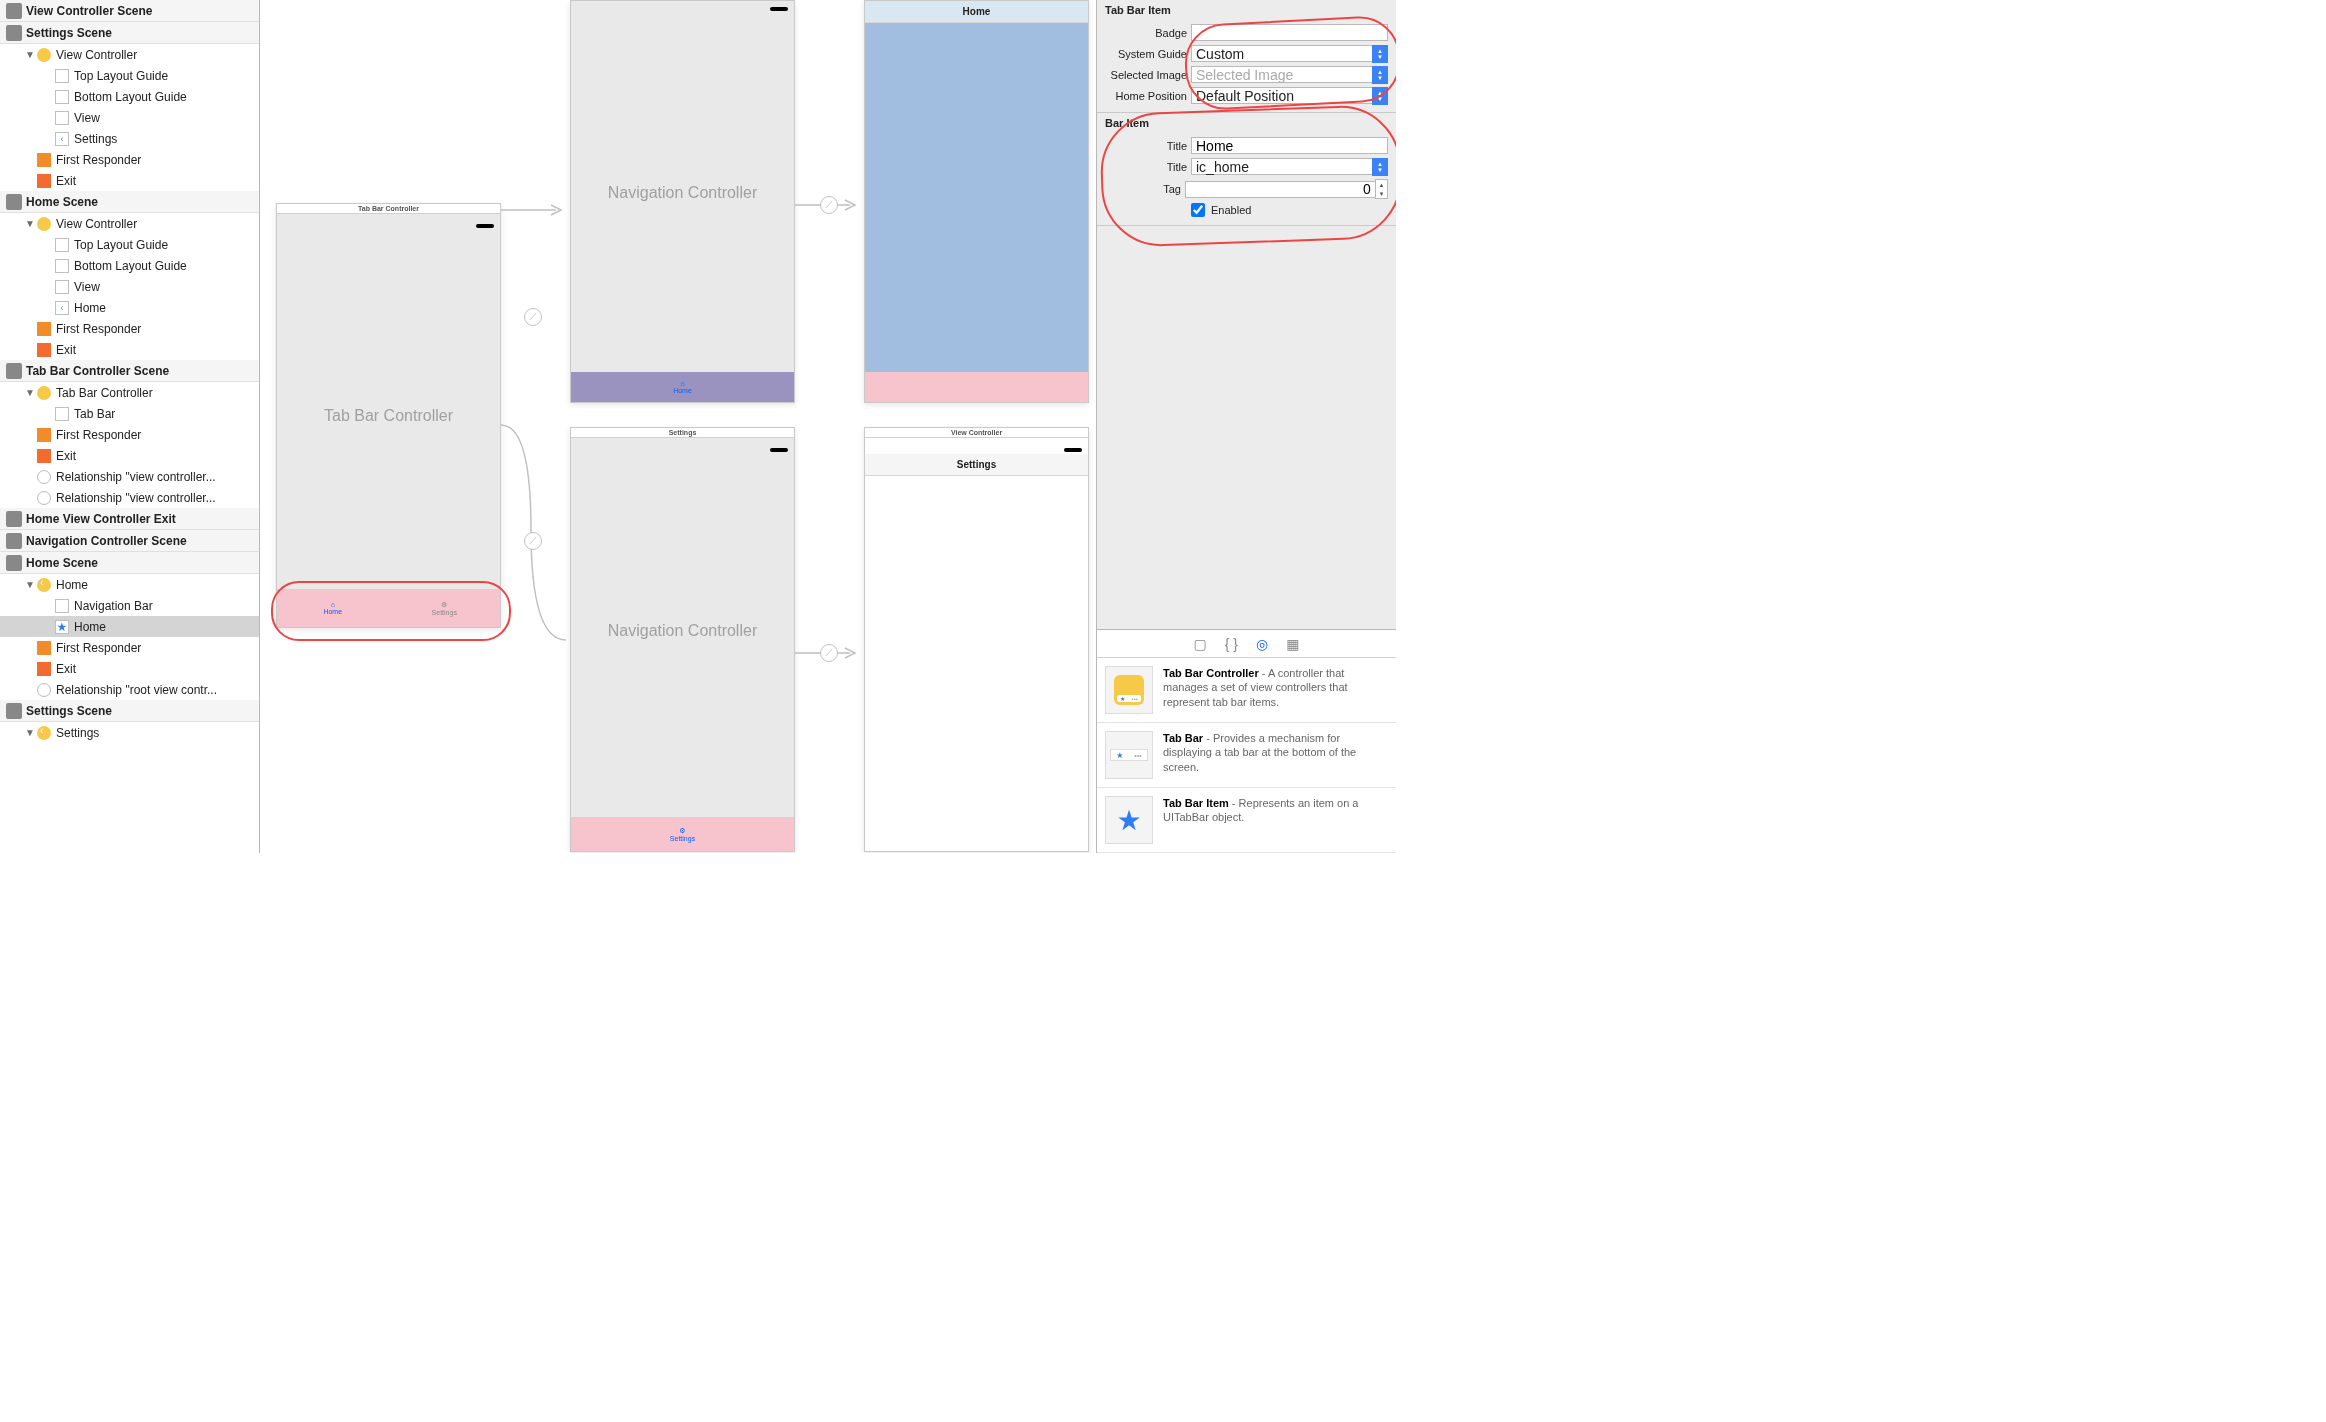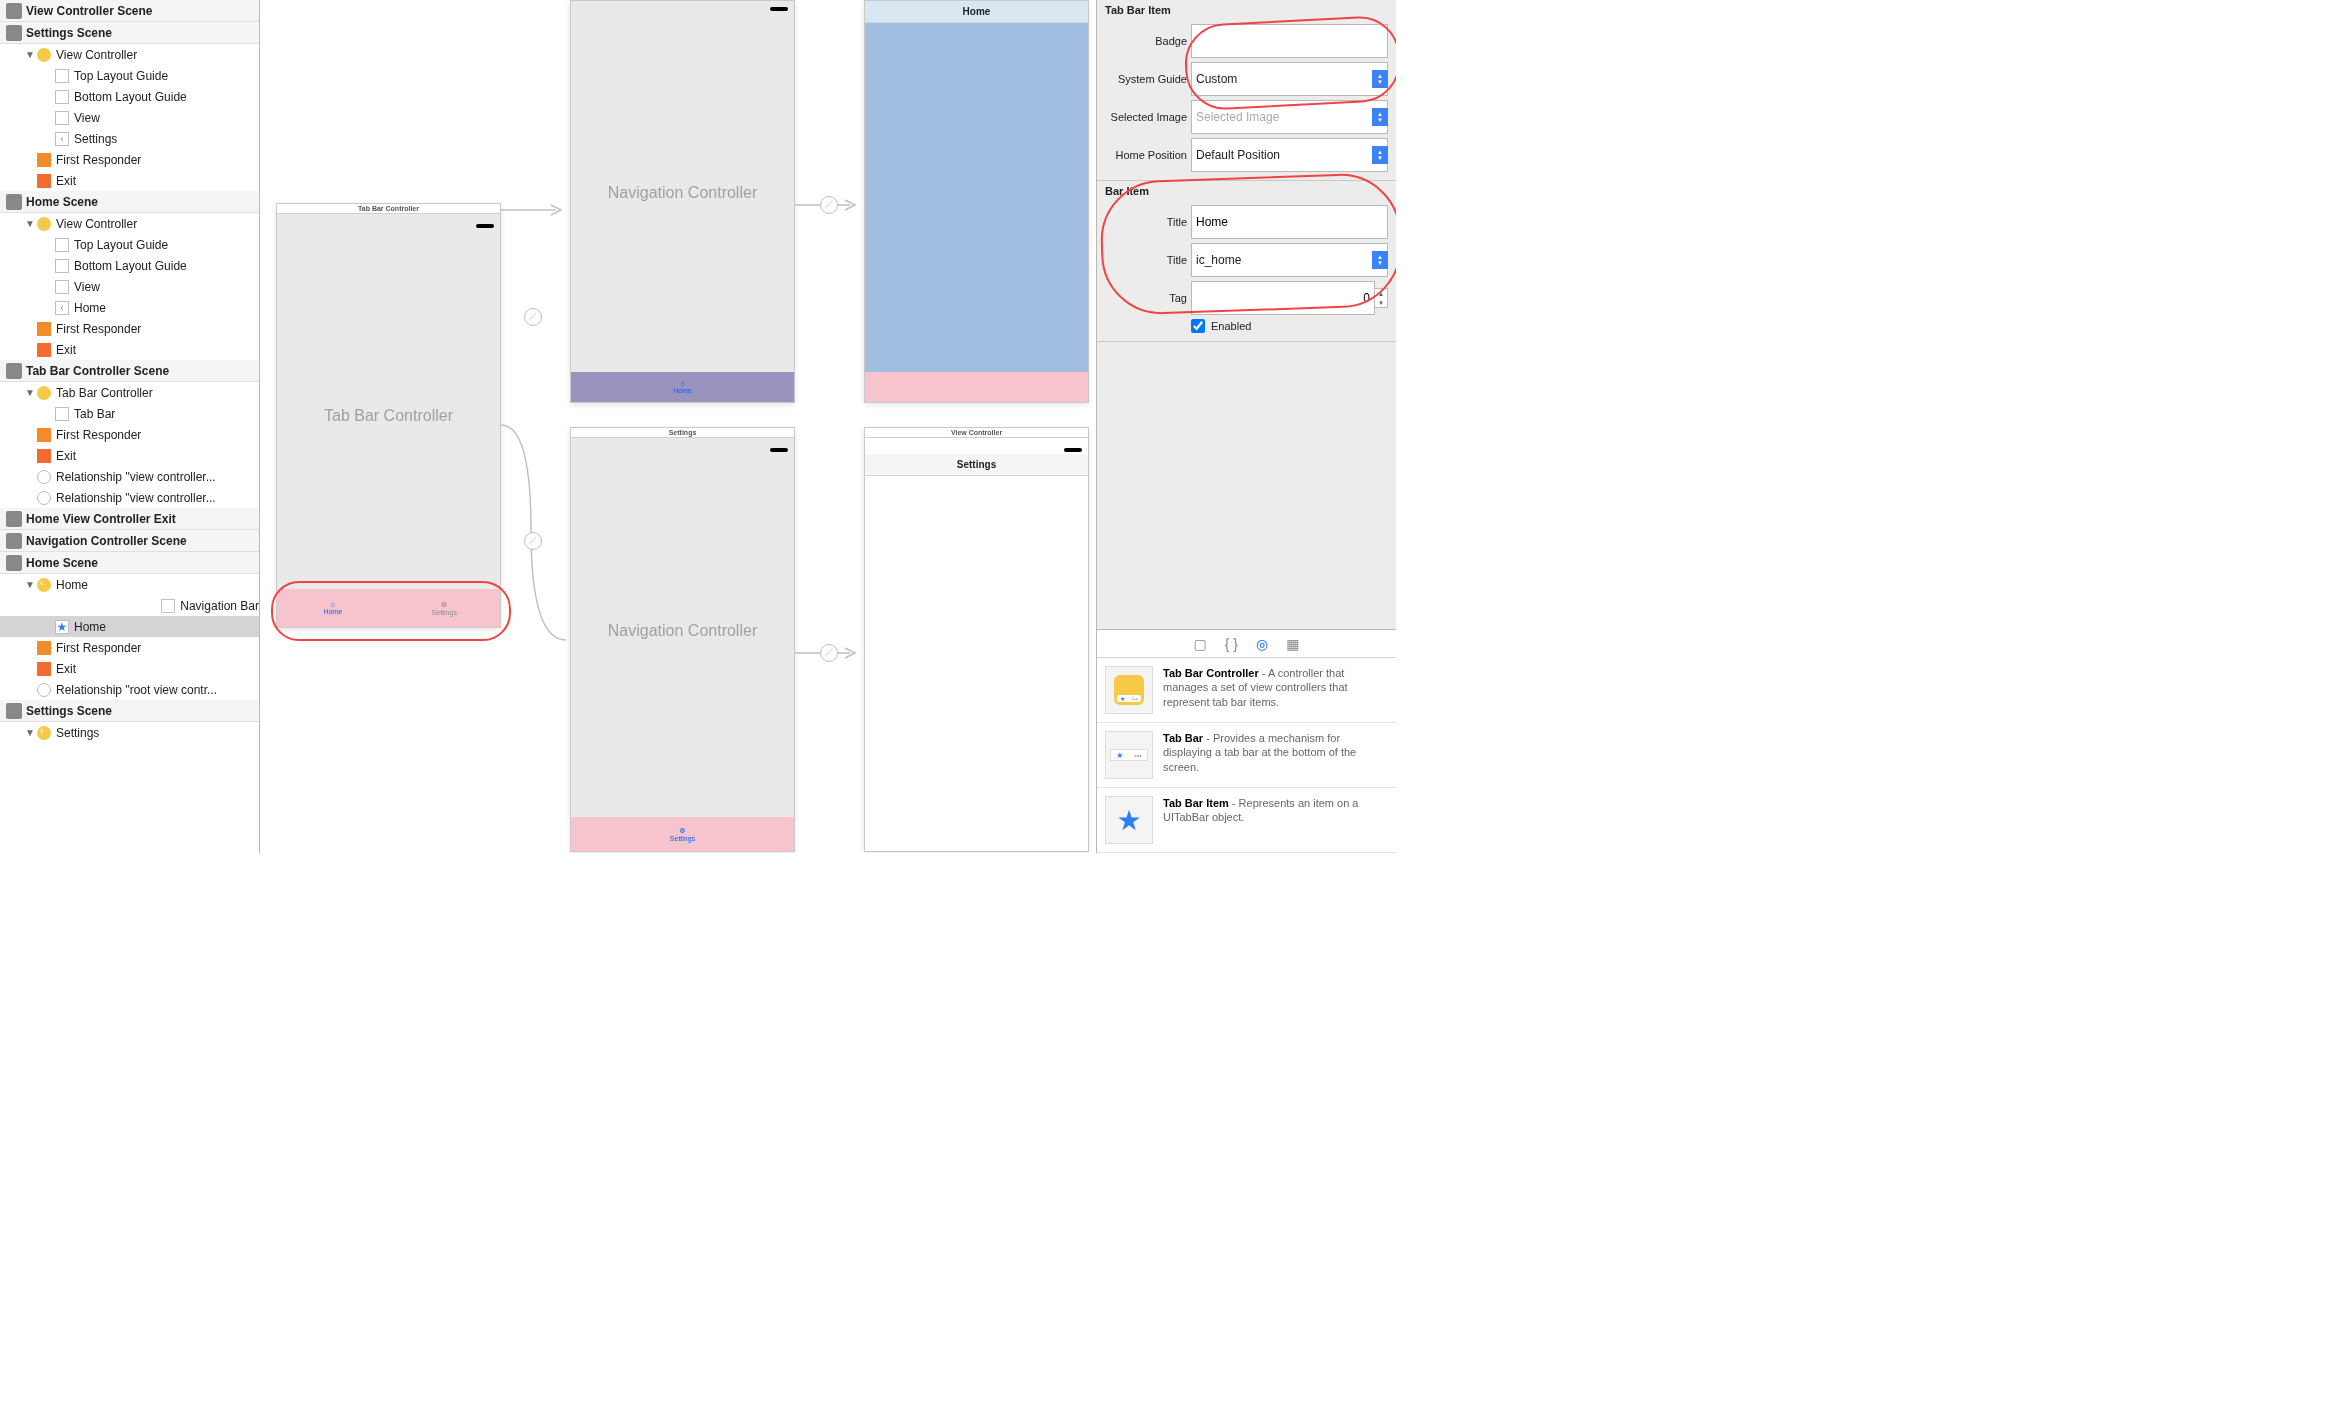--- a/index.html
+++ b/index.html
@@ -28,21 +28,21 @@
 .navhdr { position:absolute; top:10px; left:0; right:0; height:22px; background:#f5f5f5; border-bottom:1px solid #d6d6d6; display:flex; align-items:center; justify-content:center; font-size:10px; font-weight:bold; }
 .navhdr.blue { background:#d9e7f3; }
 .segue-dot { width:18px; height:18px; border:1px solid #c0c0c0; border-radius:50%; background:#fff; display:flex; align-items:center; justify-content:center; position:absolute; font-size:10px; color:#bbb; }
 
 
 .inspector { width: 300px; background: #ececec; border-left:1px solid #b8b8b8; display:flex; flex-direction:column; }
 .insp-section { border-bottom: 1px solid #c9c9c9; padding-bottom: 6px; }
 .insp-hdr { font-size:11px; font-weight:bold; padding: 4px 8px 6px; }
 .insp-row { display:flex; align-items:center; padding: 2px 8px; font-size:11px; }
 .insp-row .lab { width: 86px; text-align:right; padding-right:4px; color:#222; }
-.insp-row input[type=text], .insp-row .sel { flex:1; height:28px; border:1px solid #b9b9b9; background:#fff; font-size:12px; padding:16px 4px; border-radius:0; }
+.insp-row input[type=text], .insp-row .sel { flex:1; height:17px; border:1px solid #b9b9b9; background:#fff; font-size:14px; padding:7px 4px; border-radius:0; }
 .insp-row .sel { display:flex; align-items:center; justify-content:space-between; }
 .sel .arr { width:16px; height:18px; background:#3b82f6; display:flex; flex-direction:column; align-items:center; justify-content:center; margin:-1px -5px -1px 0; }
 .sel .arr::before { content:"▴"; font-size:7px; color:#fff; line-height:6px;}
 .sel .arr::after { content:"▾"; font-size:7px; color:#fff; line-height:6px;}
 .insp-row input[type=checkbox]{ width:14px; height:14px; margin-right:6px;}
 .stepper { width:14px; height:20px; border:1px solid #b9b9b9; background:#fff; margin-left:-1px; display:flex; flex-direction:column;}
 .stepper span{flex:1; font-size:7px; text-align:center; line-height:9px; color:#555;}
 .library { border-top:1px solid #b8b8b8; background:#fff; }
 .libtabs { height:28px; display:flex; align-items:center; justify-content:center; gap:18px; border-bottom:1px solid #d0d0d0;}
 .libtabs span{ font-size:14px; color:#888;}
@@ -256,21 +256,21 @@
     </div>
     <div class="row" style="padding-left: 24px;">
       <span class="disc">▼</span>
       <span class="ic">
         <span class="i-circ y" style="position:relative">
           <span style="position:absolute;left:3px;top:-1px;color:#fff;font-size:10px;">‹</span>
         </span>
       </span>
       <span class="lbl">Home</span>
     </div>
-    <div class="row" style="padding-left: 42px; justify-content: flex-end;">
+    <div class="row" style="padding-left: 42px;">
       <span class="disc"></span>
       <span class="ic">
         <span class="i-nav"></span>
       </span>
       <span class="lbl">Navigation Bar</span>
     </div>
     <div class="row sel" style="padding-left: 42px;">
       <span class="disc"></span>
       <span class="ic">
         <span class="i-box" style="display:inline-flex;align-items:center;justify-content:center;">

